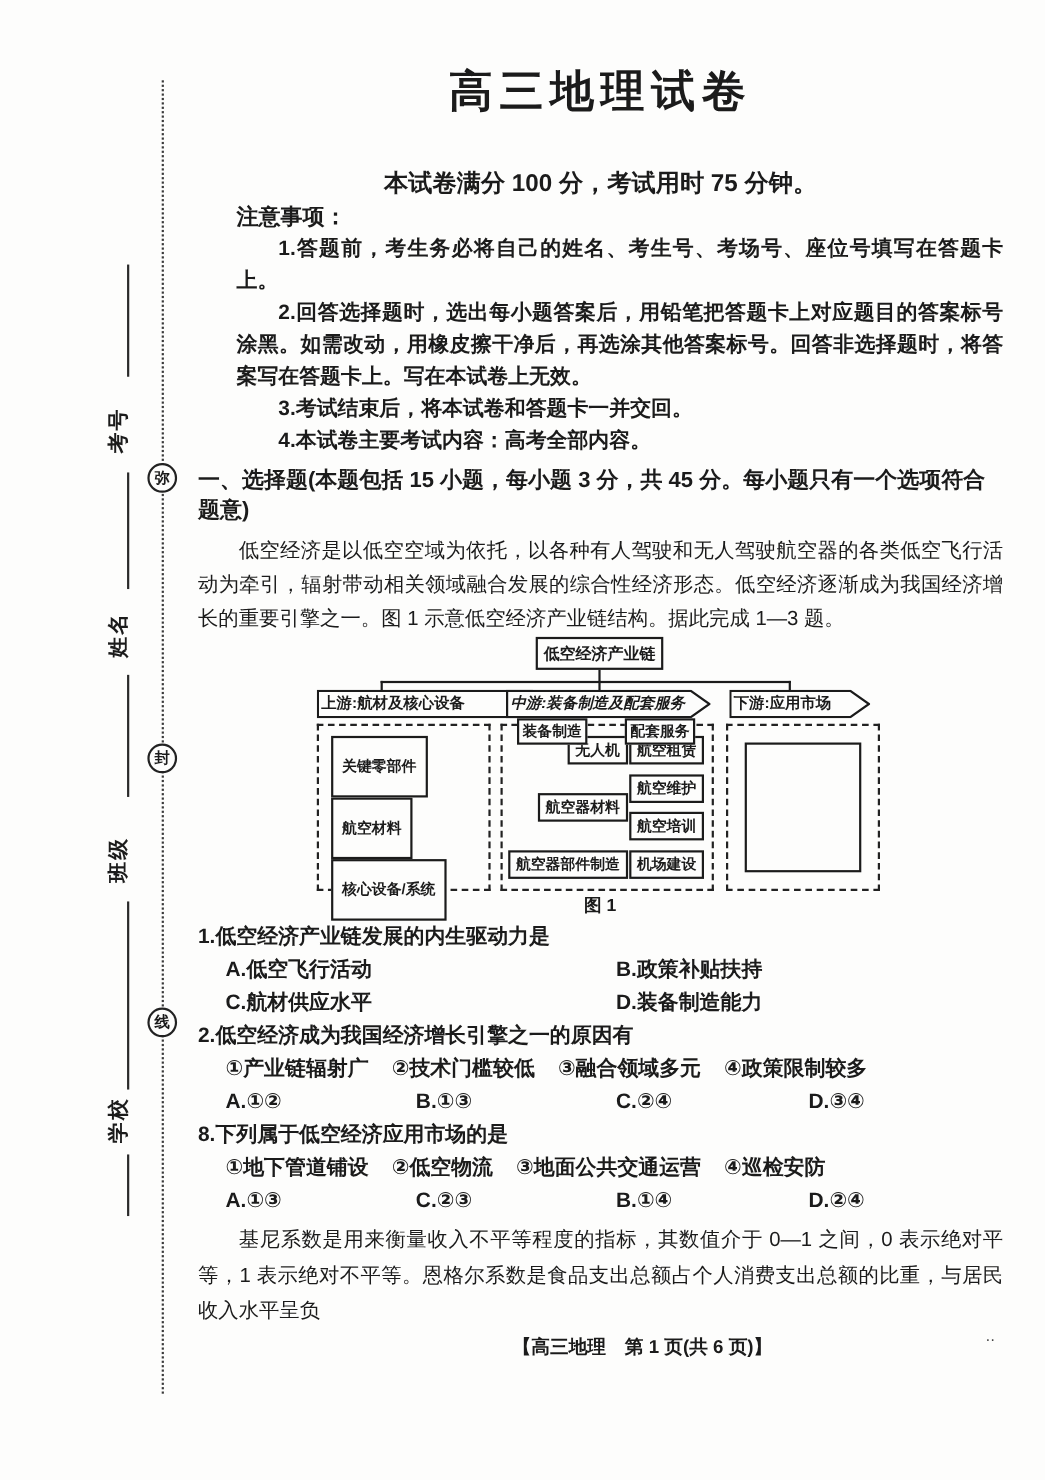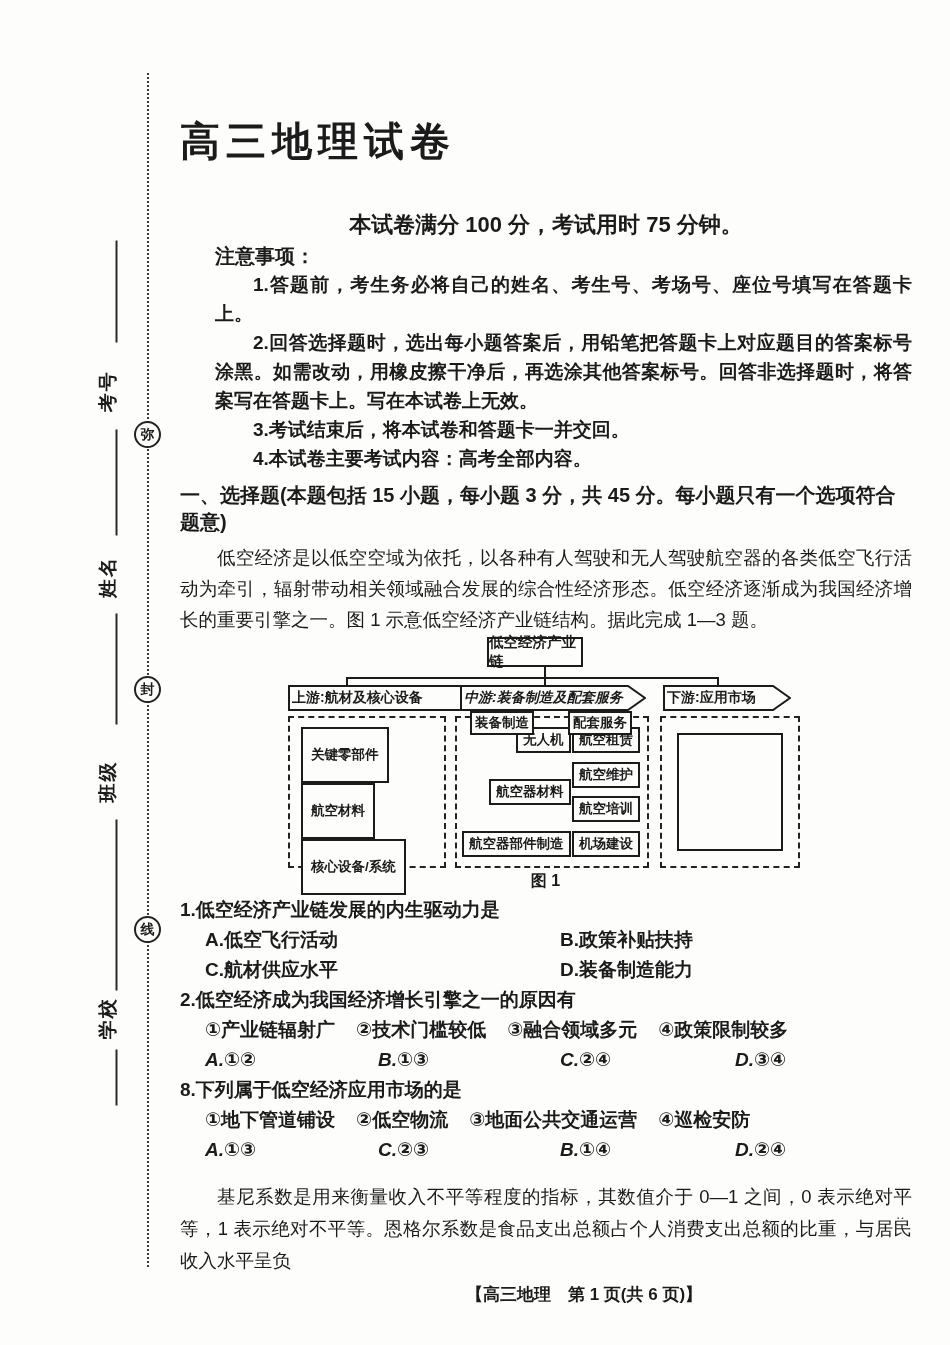--- a/index.html
+++ b/index.html
@@ -31,34 +31,34 @@
     position:absolute;left:-325px;top:660px;width:865px;height:26px;
     transform:rotate(-90deg);
     display:flex;align-items:center;
     font-size:19px;font-weight:700;letter-spacing:2px;white-space:nowrap;
   }
   .blank{height:0;border-bottom:2px solid #2a2a2a;align-self:flex-end;margin-bottom:3px;}
 
   
   .content{position:absolute;left:180px;top:0;width:732px;}
   .page-title{
-    margin-top:120px;font-size:40px;font-weight:800;
+    margin-top:62px;text-align:center;font-size:40px;font-weight:800;
     letter-spacing:6px;line-height:1.05;
   }
   .exam-subtitle{margin-top:50px;text-align:center;font-size:22px;font-weight:600;line-height:26px;}
   .notice-heading{margin:4px 0 0 35px;font-size:20px;font-weight:800;line-height:28px;}
   .notice-items{margin-left:35px;width:697px;}
   .notice-item{font-size:19px;font-weight:600;line-height:29px;text-indent:2em;text-align:justify;}
   .section-heading{margin-top:9px;font-size:20px;font-weight:800;line-height:27px;}
   .passage{margin-top:6px;font-size:18.5px;font-weight:500;line-height:31px;text-indent:2em;text-align:justify;}
 
   
   .diagram{position:relative;margin:2px 0 0 108px;width:515px;height:258px;font-weight:700;}
   .d-root{
-    position:absolute;left:199px;top:0;width:96px;height:30px;border:2px solid var(--ink);
+    position:absolute;left:199px;top:0;width:116px;height:30px;border:2px solid var(--ink);
     display:flex;align-items:center;justify-content:center;font-size:14.5px;background:var(--paper);
   }
   .conn{position:absolute;background:var(--ink);}
   .c-stub-root{left:256px;top:30px;width:2px;height:11px;}
   .c-horiz{left:58px;top:40px;width:373px;height:2px;}
   .c-stub-l{left:58px;top:40px;width:2px;height:9px;}
   .c-stub-m{left:256px;top:40px;width:2px;height:9px;}
   .c-stub-r{left:429px;top:40px;width:2px;height:9px;}
   .banner{position:absolute;top:48px;height:26px;display:flex;align-items:center;padding-left:4px;z-index:1;}
   .banner svg{position:absolute;inset:0;z-index:-1;}
@@ -78,26 +78,26 @@
   .col{display:flex;flex-direction:column;justify-content:space-between;align-items:flex-end;}
   .item-box{border:2px solid var(--ink);background:var(--paper);padding:17px 8px;font-size:13.5px;white-space:nowrap;}
   .db1 .item-box{padding:2px 5px;}
   .placeholder-box{margin:15px auto 0;width:106px;height:118px;border:2px solid var(--ink);}
   .fig-caption{position:absolute;left:0;top:234px;width:100%;text-align:center;font-size:16px;font-weight:700;}
 
   
   .questions{margin-top:0;}
   .q-stem{font-size:19px;font-weight:600;line-height:30px;}
   .opts-2col{display:grid;grid-template-columns:355px 1fr;padding-left:25px;}
-  .opts-4col{display:grid;grid-template-columns:173px 182px 175px 1fr;padding-left:25px;font-style:italic;}
+  .opts-4col{display:grid;grid-template-columns:173px 182px 175px 1fr;padding-left:25px;}
   .opt{font-size:19px;font-weight:600;line-height:30px;white-space:nowrap;}
   .subs{display:flex;gap:21px;padding-left:25px;}
   .sub-opt{font-size:19px;font-weight:600;line-height:30px;white-space:nowrap;}
 
-  .closing-paragraph{margin-top:16px;font-size:18.5px;font-weight:500;line-height:32px;text-indent:2em;text-align:justify;}
+  .closing-paragraph{margin-top:4px;font-size:18.5px;font-weight:500;line-height:32px;text-indent:2em;text-align:justify;}
   .page-footer{margin-top:6px;text-align:center;font-size:17px;font-weight:700;transform:translateX(38px);}
   .scan-artifact{position:absolute;left:896px;top:1207px;font-size:13px;color:#444;letter-spacing:1px;}
 </style>
 </head>
 <body>
 
 <div class="page">
 
   <div class="seal-line"></div>
   <div class="seal-circle sc1">

